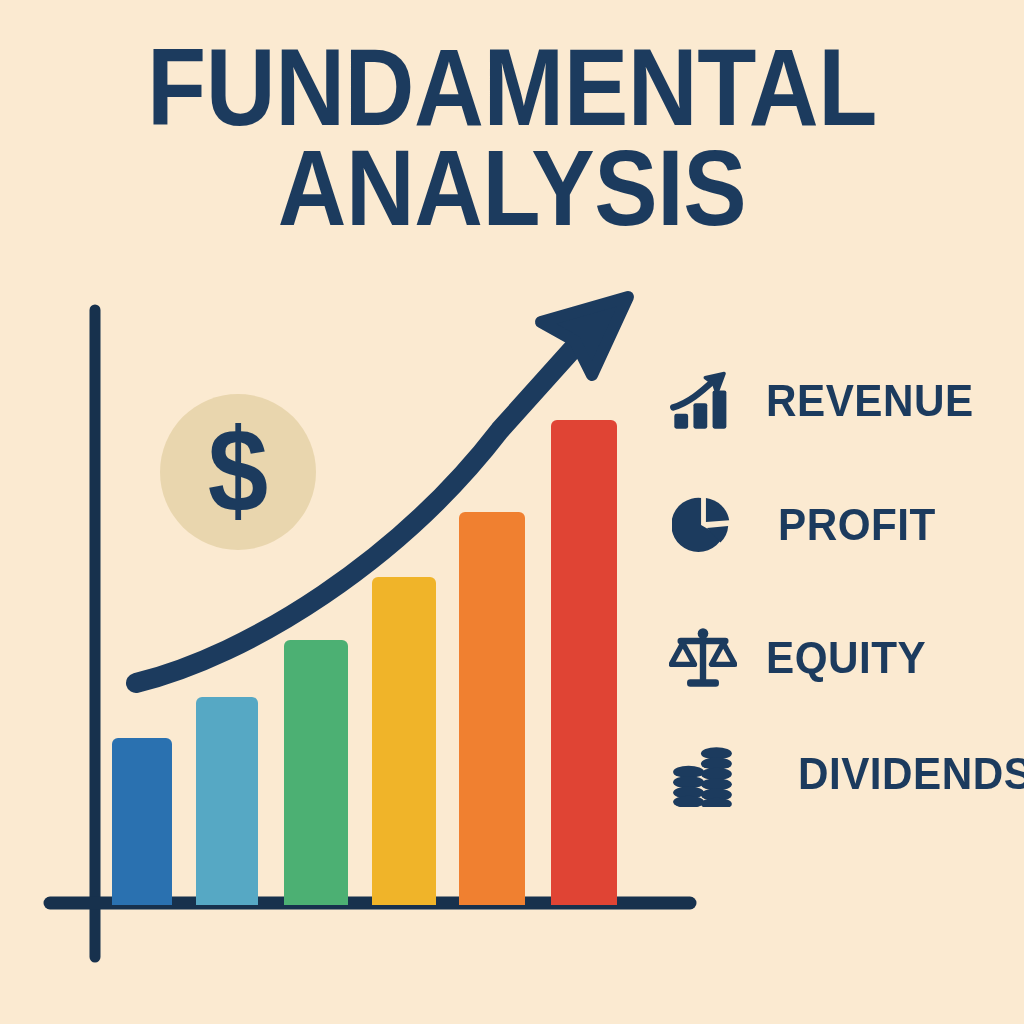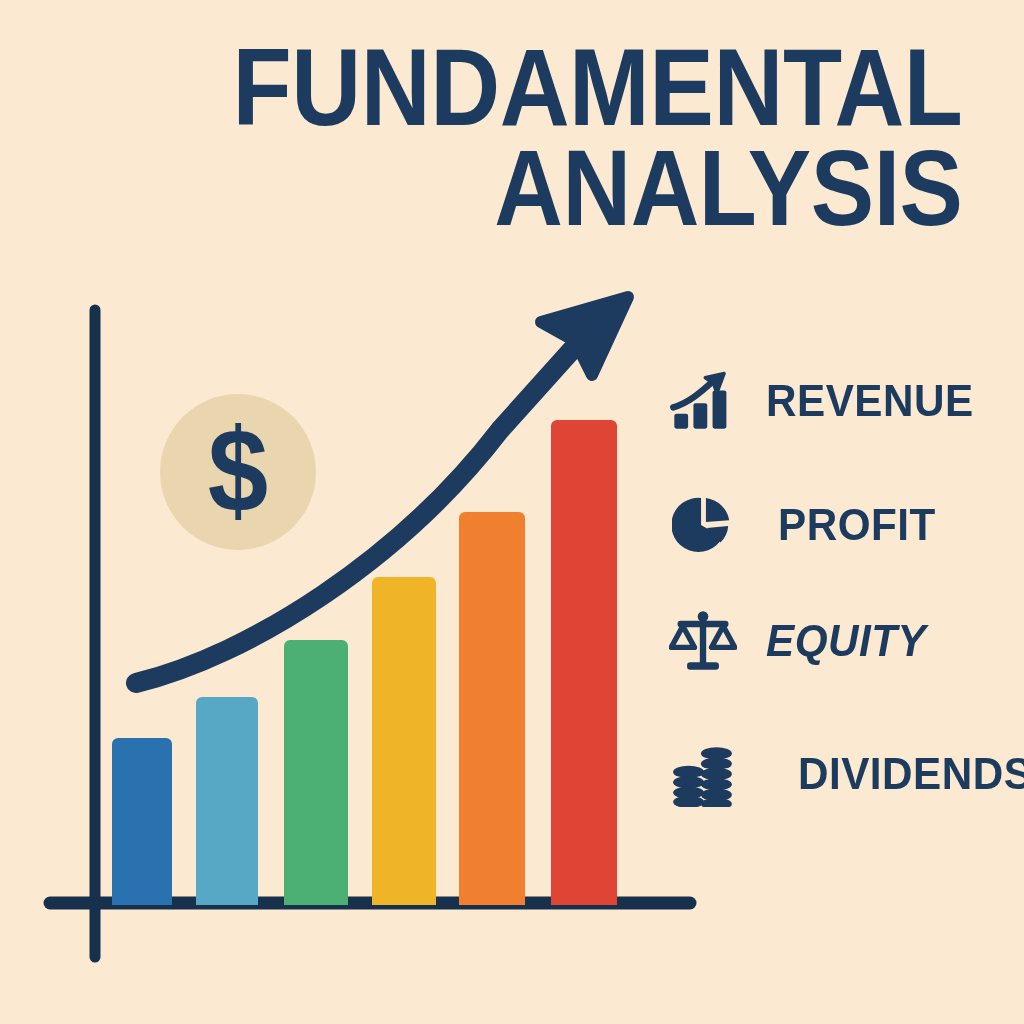--- a/index.html
+++ b/index.html
@@ -15,21 +15,21 @@
     overflow: hidden;
     font-family: "Liberation Sans", sans-serif;
   }
 
   
   #title-block {
     position: absolute;
     left: 0;
     top: 36px;
     width: 1024px;
-    text-align: right;
+    text-align: center;
     color: #1c3b5e;
     line-height: 0.93;
     font-weight: bold;
     letter-spacing: -0.5px;
   }
   .title-line {
     display: block;
     font-size: 110px;
     transform: scaleX(0.88);
     transform-origin: center center;
@@ -108,21 +108,21 @@
     color: #1c3b5e;
     font-weight: bold;
     font-size: 44px;
     letter-spacing: 0.5px;
     white-space: nowrap;
     transform: scaleX(0.96);
     transform-origin: left center;
   }
   .legend-row.r0 { top: 4px; }
   .legend-row.r1 { top: 128px; gap: 12px; }
-  .legend-row.r2 { top: 244px; font-style: italic; }
+  .legend-row.r2 { top: 261px; }
   .legend-row.r3 { top: 377px; gap: 32px; }
 </style>
 </head>
 <body>
 
 <div id="poster">
 
   <div id="title-block">
     <span class="title-line line1">FUNDAMENTAL</span>
     <span class="title-line line2">ANALYSIS</span>

